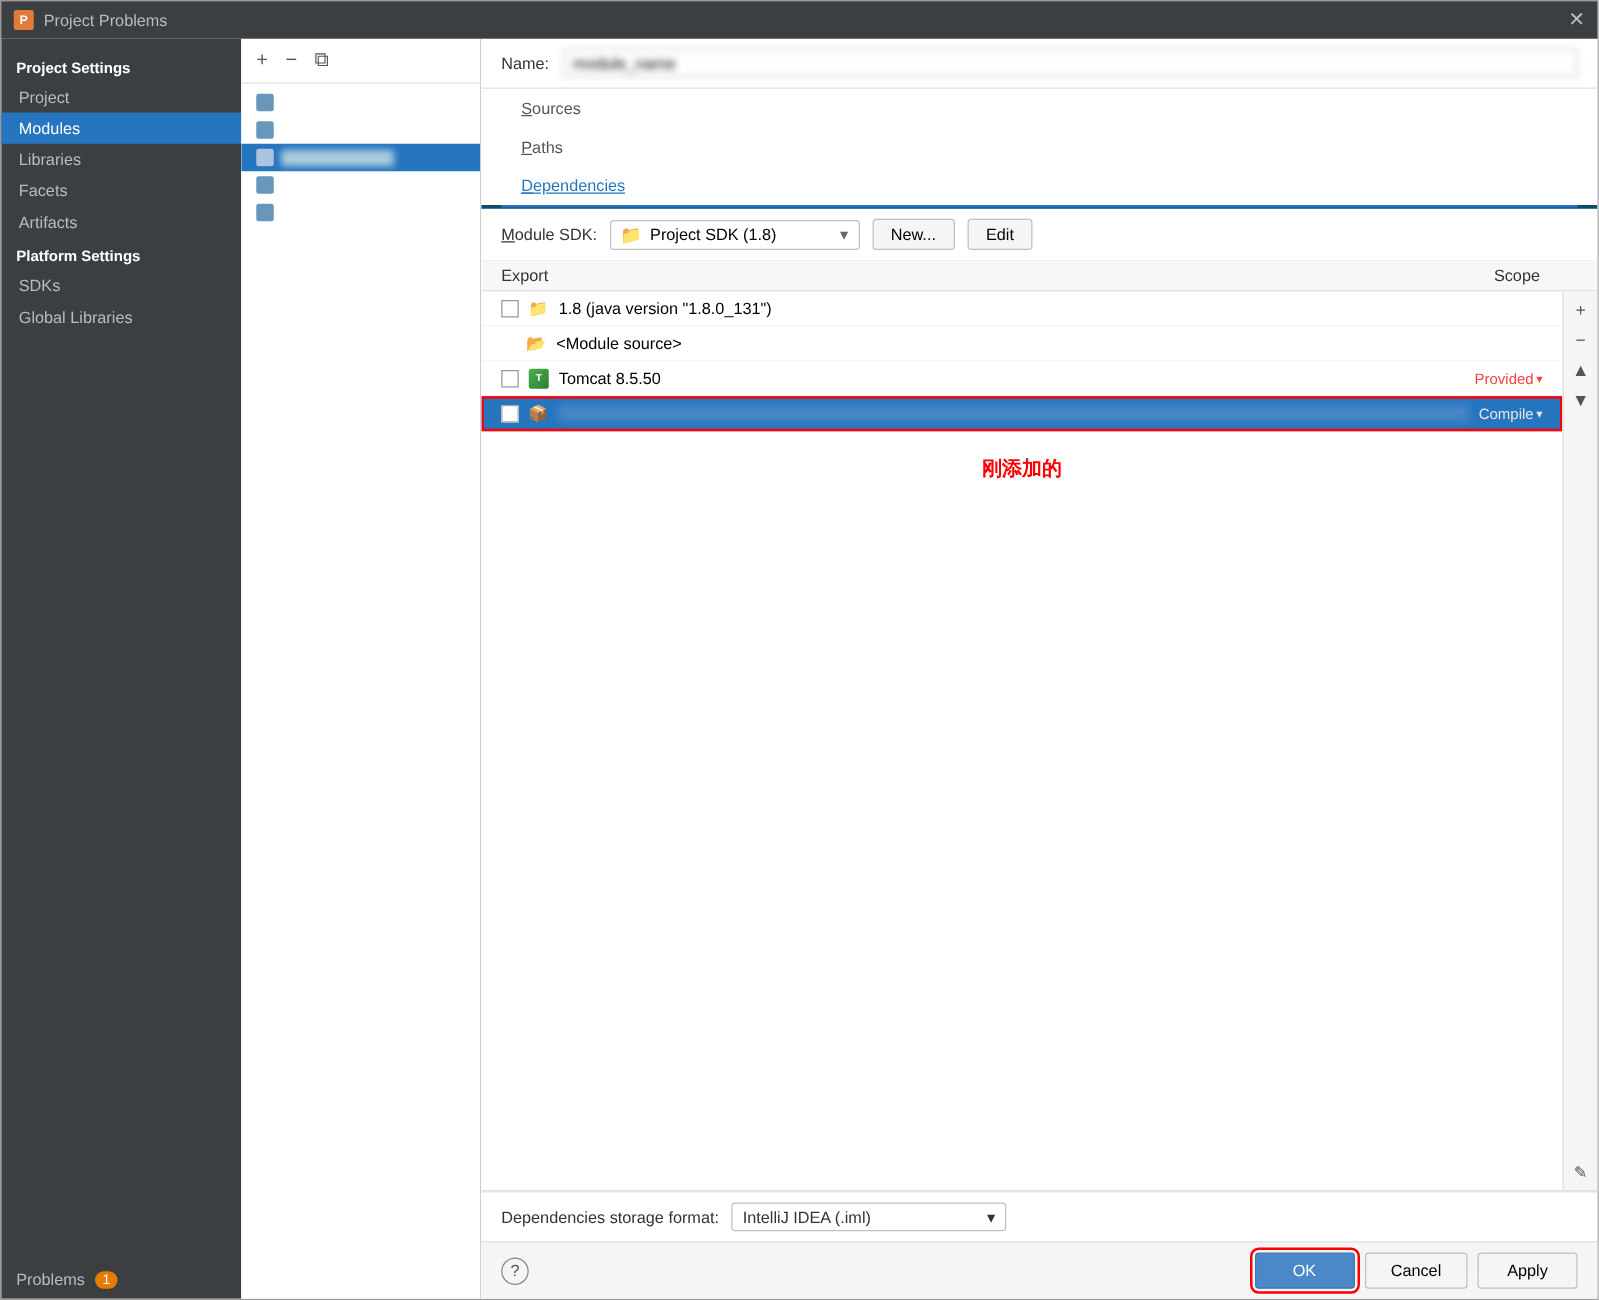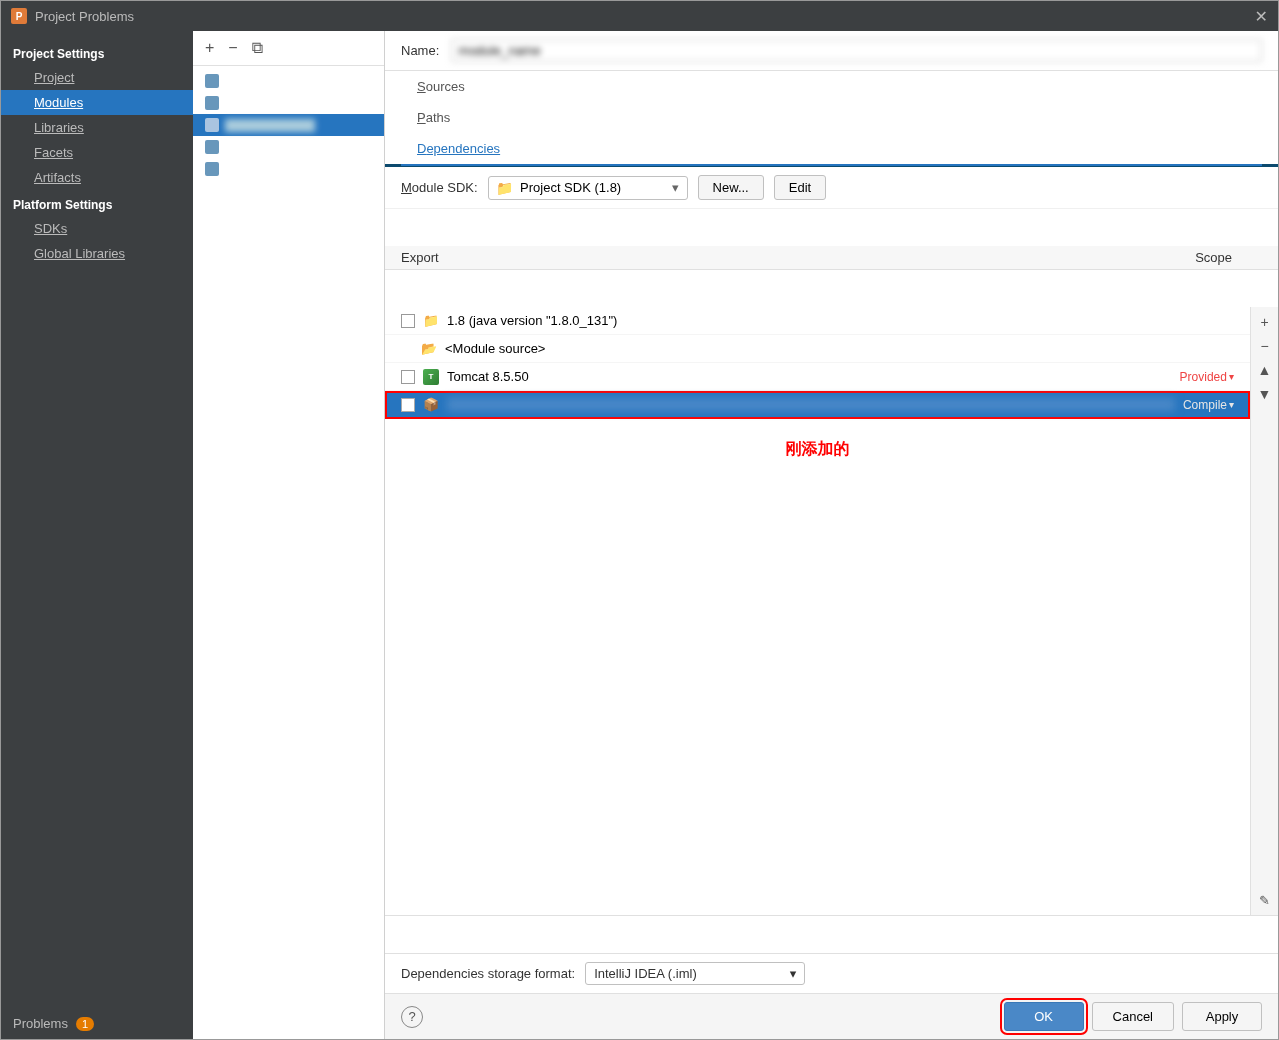--- a/index.html
+++ b/index.html
@@ -47,25 +47,24 @@
     }
 
     .sidebar-section-header {
       font-weight: bold;
       color: #ffffff;
       padding: 8px 12px 4px 12px;
       font-size: 12px;
     }
 
     .sidebar-item {
-      padding: 5px 12px 5px 33px;
+      padding: 5px 12px 5px 14px;
       cursor: pointer;
       color: #bbb;
       font-size: 13px;
-      text-decoration: underline;
     }
     .sidebar-item.active {
       background: #2675bf;
       color: white;
     }
 
     .sidebar-problems {
       display: flex;
       align-items: center;
       padding: 8px 12px;
@@ -179,21 +178,20 @@
       font-weight: 500;
       text-decoration: underline;
     }
     .tab .underline { text-decoration: underline; }
 
     .dependencies-content {
       flex: 1;
       display: flex;
       flex-direction: column;
       overflow: hidden;
-      gap: 37px;
     }
 
     .sdk-row {
       display: flex;
       align-items: center;
       padding: 8px 16px;
       gap: 10px;
       border-bottom: 1px solid #f0f0f0;
     }
     .sdk-label { font-size: 13px; color: #333; }

